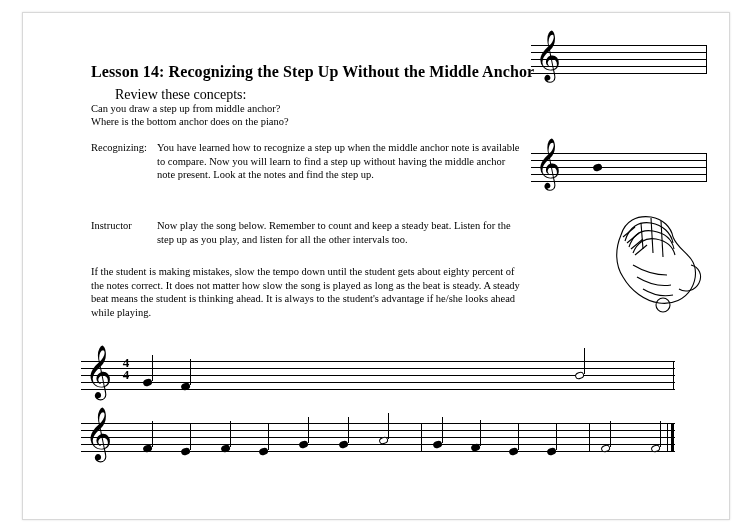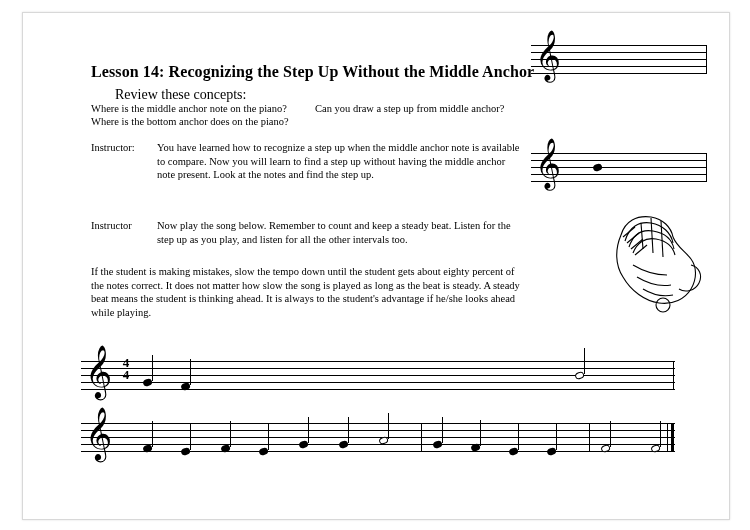--- a/index.html
+++ b/index.html
@@ -240,30 +240,29 @@
 <body>
 
 <div id="page">
 
   <div class="lesson-title">Lesson 14: Recognizing the Step Up Without the Middle Anchor</div>
 
   <div class="review-head">Review these concepts:</div>
 
   <div class="qa-grid">
     <div class="qa-row">
-      <div class="qa-left">Where is the middle anchor note on the piano?</div>
       <div class="qa-right">Can you draw a step up from middle anchor?</div>
     </div>
     <div class="qa-row">
       <div class="qa-left">Where is the bottom anchor does on the piano?</div>
     </div>
   </div>
 
   <div class="para" id="para1">
-    <span class="lbl">Instructor:</span>
+    <span class="lbl">Recognizing:</span>
     <span class="body">You have learned how to recognize a step up when the middle anchor note is available to compare. Now you will learn to find a step up without having the middle anchor note present. Look at the notes and find the step up.</span>
   </div>
 
   <div class="para" id="para2">
     <span class="lbl">Instructor</span>
     <span class="body">Now play the song below. Remember to count and keep a steady beat. Listen for the step up as you play, and listen for all the other intervals too.</span>
   </div>
 
   <div class="para" id="para3">
     <span class="body" style="margin-left:0">If the student is making mistakes, slow the tempo down until the student gets about eighty percent of the notes correct. It does not matter how slow the song is played as long as the beat is steady. A steady beat means the student is thinking ahead. It is always to the student's advantage if he/she looks ahead while playing.</span>

